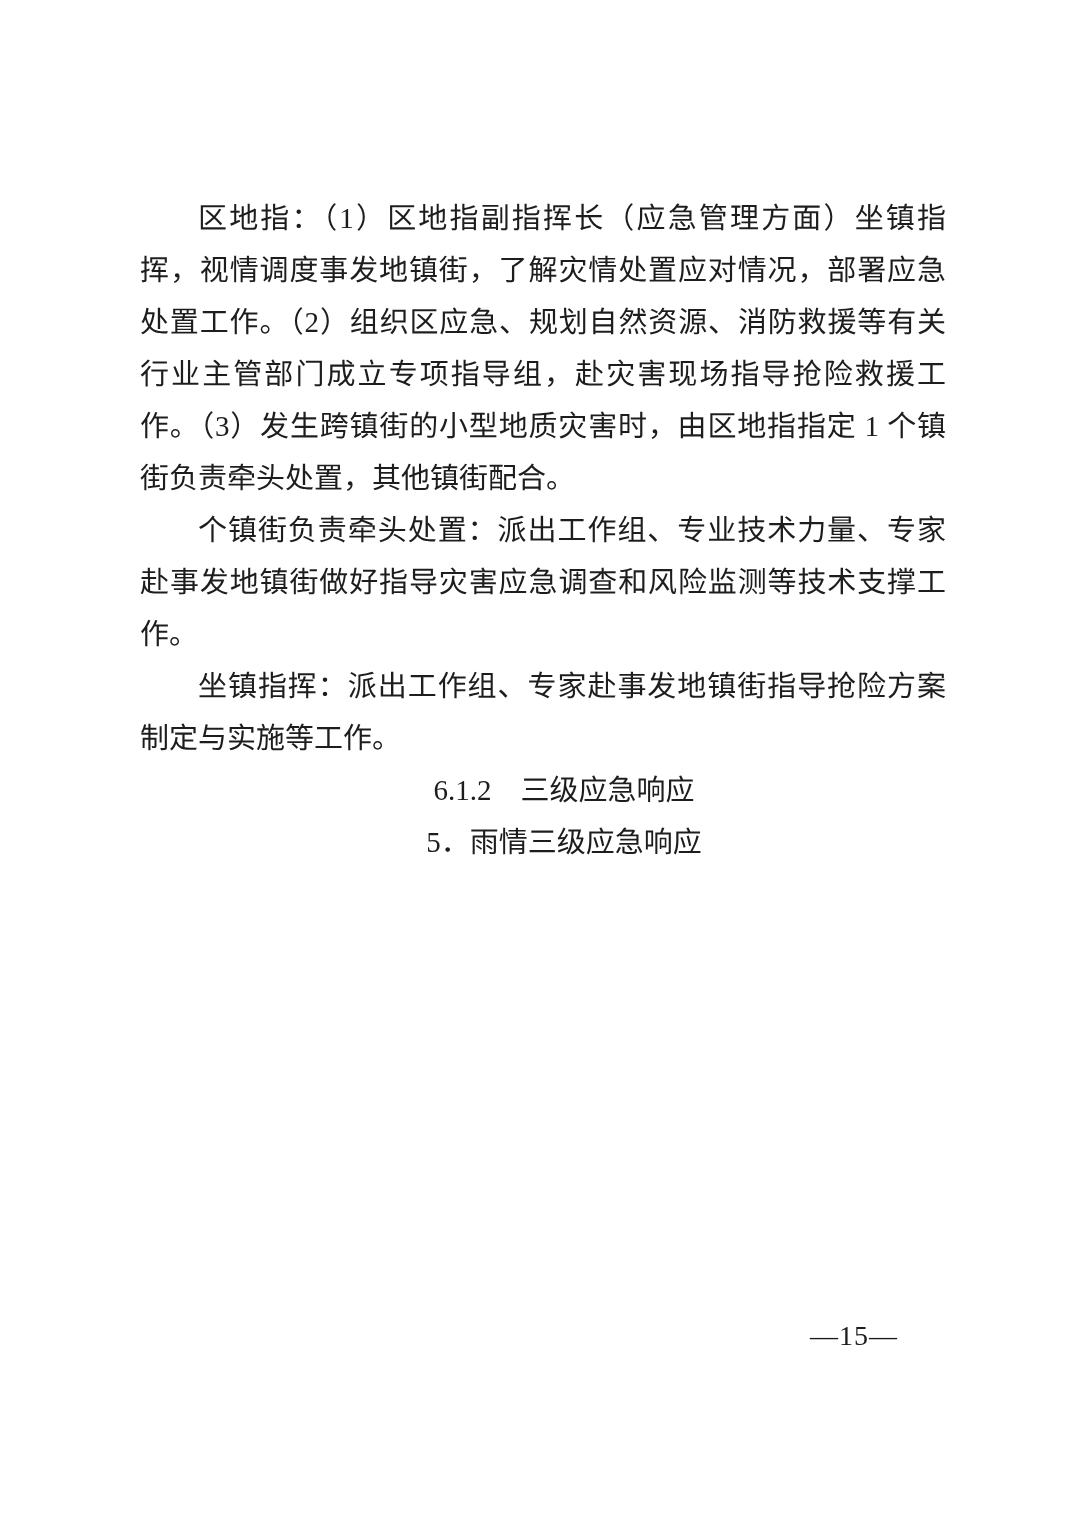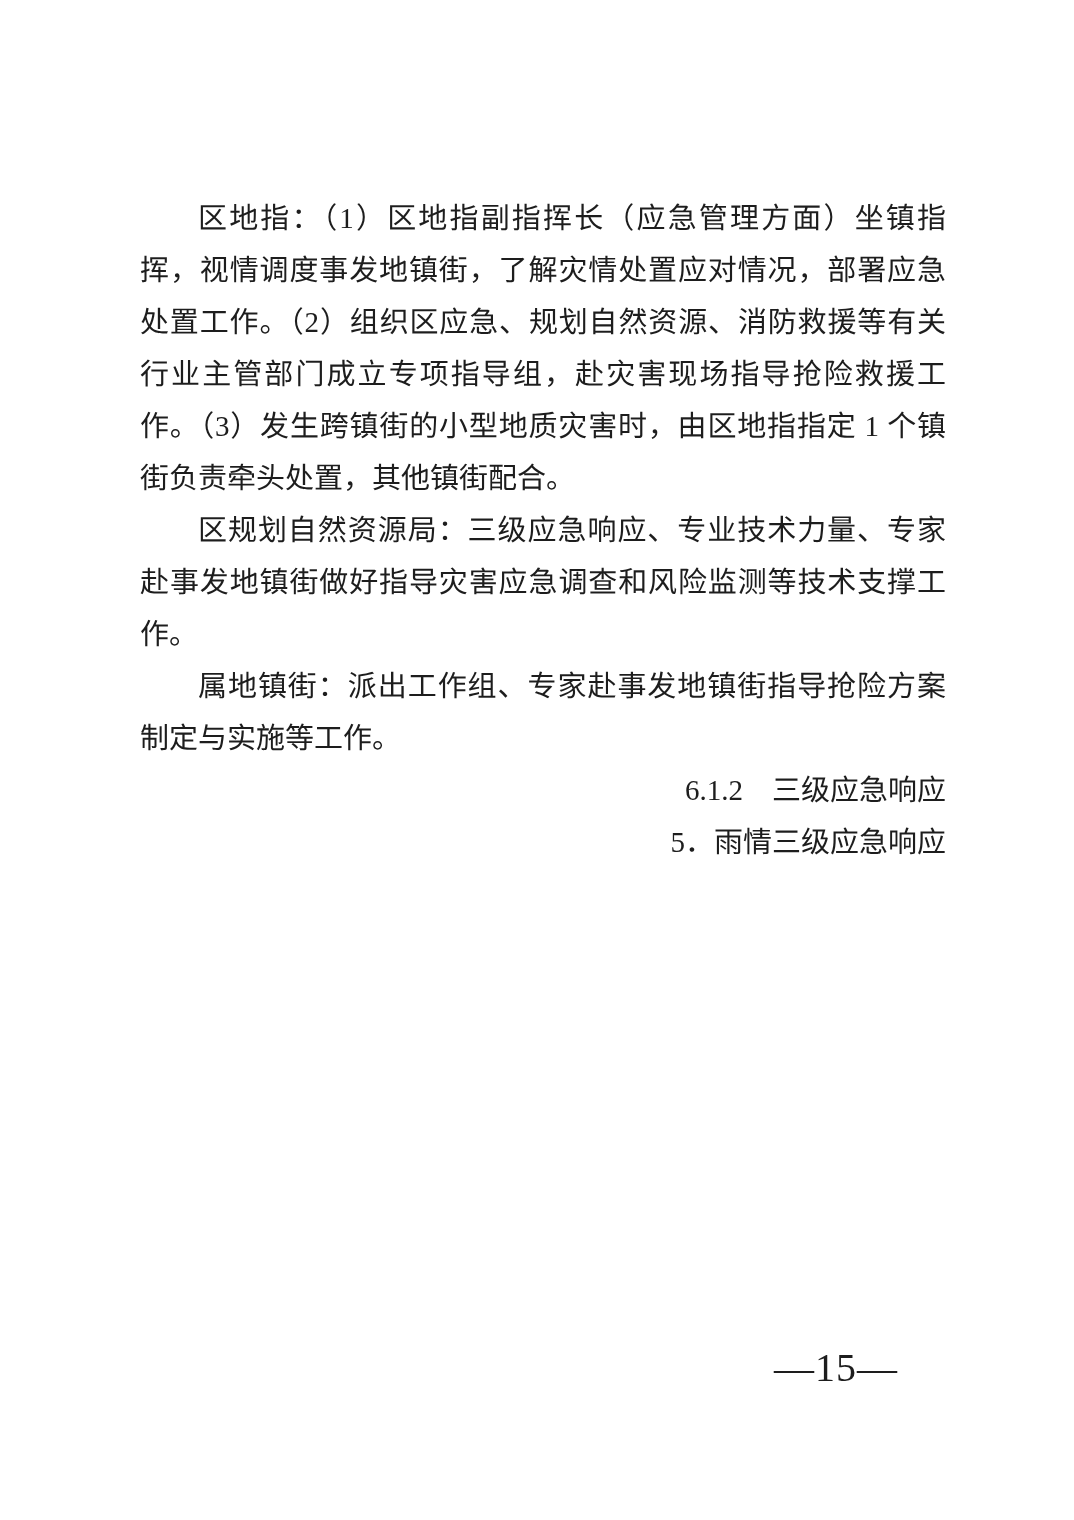--- a/index.html
+++ b/index.html
@@ -30,38 +30,38 @@
     color: #1d1d1d;
     text-align: justify;
     text-justify: inter-character;
     text-indent: 2em;
     word-break: break-all;
     font-family: Liberation Serif, serif;
   }
   .para.heading,
   .para.subheading {
     text-indent: 1.45em;
-    text-align: right;
+    text-align: center;
   }
   .page-number {
     position: absolute;
-    top: 1348px;
+    top: 1316px;
     right: 176px;
-    font-size: 40px;
+    font-size: 28px;
     line-height: 40px;
     color: #1d1d1d;
     letter-spacing: 1px;
   }
 </style>
 </head>
 <body>
 
 <main class="page">
   <div class="text-block">
 
   <p class="para body">区地指：（1）区地指副指挥长（应急管理方面）坐镇指挥，视情调度事发地镇街，了解灾情处置应对情况，部署应急处置工作。（2）组织区应急、规划自然资源、消防救援等有关行业主管部门成立专项指导组，赴灾害现场指导抢险救援工作。（3）发生跨镇街的小型地质灾害时，由区地指指定 1 个镇街负责牵头处置，其他镇街配合。</p>
-      <p class="para body">区规划自然资源局：三级应急响应、专业技术力量、专家赴事发地镇街做好指导灾害应急调查和风险监测等技术支撑工作。</p>
-      <p class="para body">属地镇街：派出工作组、专家赴事发地镇街指导抢险方案制定与实施等工作。</p>
+      <p class="para body">个镇街负责牵头处置：派出工作组、专业技术力量、专家赴事发地镇街做好指导灾害应急调查和风险监测等技术支撑工作。</p>
+      <p class="para body">坐镇指挥：派出工作组、专家赴事发地镇街指导抢险方案制定与实施等工作。</p>
       <p class="para heading">6.1.2　三级应急响应</p>
       <p class="para subheading">5．雨情三级应急响应</p>
     </div>
   <div class="page-number">—15—</div>
 </main>
 
 </body></html>

